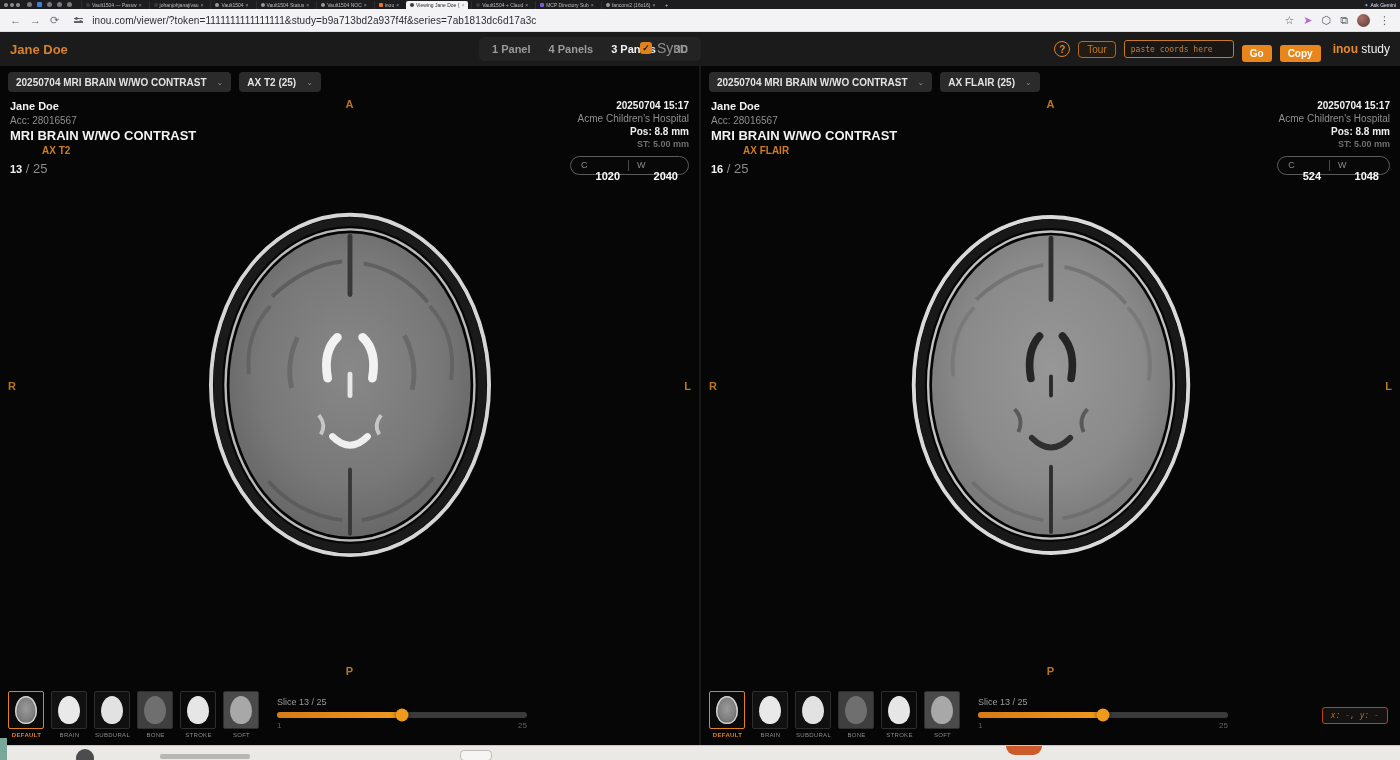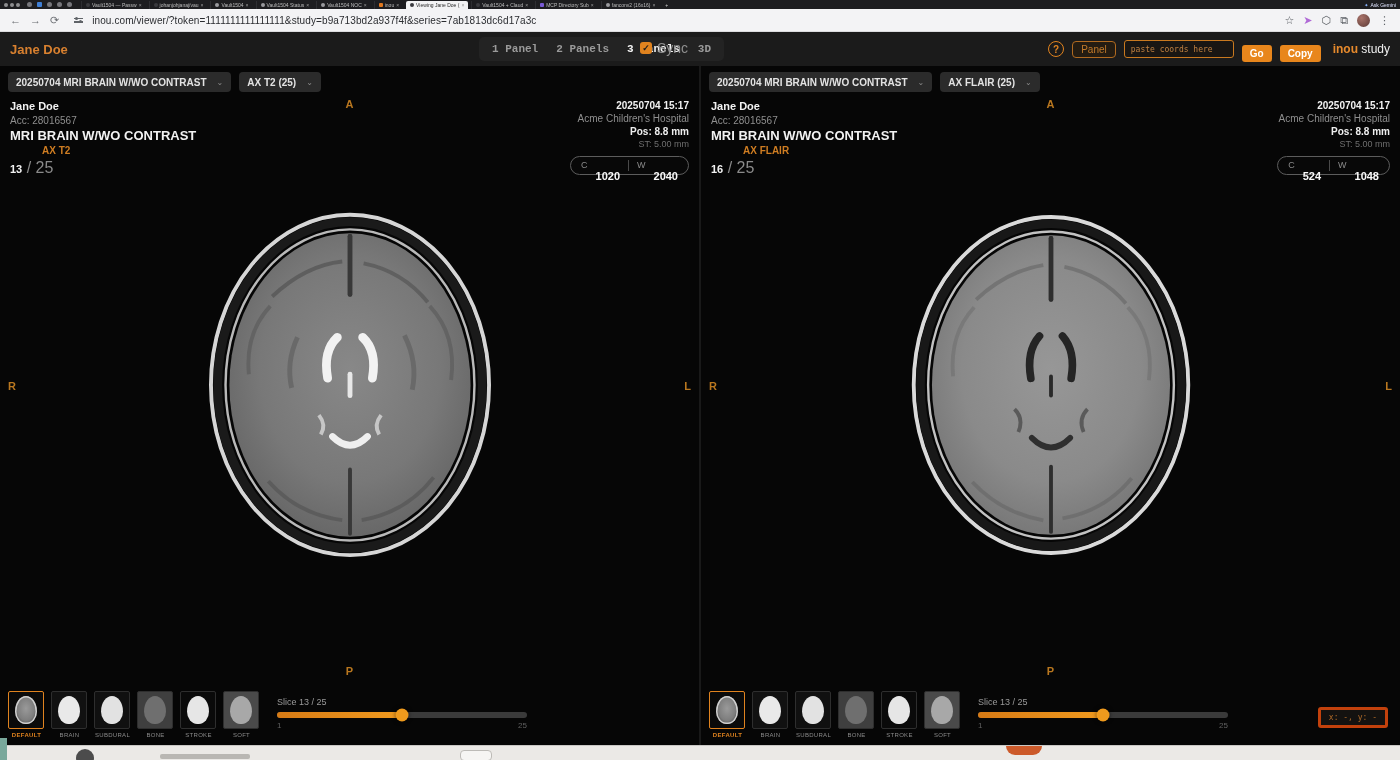--- a/index.html
+++ b/index.html
@@ -38,21 +38,21 @@
   .url-right { margin-left:auto; display:flex; align-items:center; gap:9px; color:#5f6368; font-size:11px; }
   .url-right .share { color:#b06ad6; }
   .avatar { width:13px; height:13px; border-radius:50%; background:radial-gradient(circle at 35% 30%, #a9736a, #5c3a36); }
 
   
   .app { position:absolute; top:32px; left:0; right:0; bottom:15px; display:flex; flex-direction:column; background:#0a0a0a; }
   .app-header { height:34px; background:#1b1b1b; position:relative; display:flex; align-items:center; flex:none; }
   .patient-title { color:#d8802f; font-weight:bold; font-size:13px; margin-left:10px; }
 
   .panel-group { position:absolute; left:479px; top:5px; height:24px; display:flex; align-items:center; background:#232323; border-radius:5px; padding:0 4px; }
-  .pg-btn { font-size:11px; font-weight:bold; color:#9a9a9a; padding:0 9px; line-height:24px; cursor:pointer;font-family:Liberation Mono, monospace; }
+  .pg-btn { font-size:11px; font-weight:bold; color:#9a9a9a; padding:0 9px; line-height:24px; cursor:pointer; }
   .pg-btn.active { color:#f2f2f2; }
   .sync-wrap { position:absolute; left:640px; top:8px; display:flex; align-items:center; gap:5px; }
   .sync-box { width:12px; height:12px; border-radius:3px; background:#e0831f; color:#1b1b1b; font-size:9px; font-weight:bold; display:flex; align-items:center; justify-content:center; line-height:1; }
   .sync-label { font-size:14px; color:#8f8f8f; }
 
   .header-right { margin-left:auto; display:flex; align-items:center; gap:8px; margin-right:10px; }
   .help-circle { width:16px; height:16px; border-radius:50%; border:1.5px solid #e0831f; color:#e0831f; font-size:10px; font-weight:bold; display:flex; align-items:center; justify-content:center; }
   .tour-btn { border:1px solid #b06a20; color:#c27a2a; background:#241c12; font-size:10px; border-radius:4px; padding:2px 8px; }
   .coords-input { width:110px; height:18px; background:#191613; border:1px solid #c9791f; border-radius:3px; color:#e8b27a; font-family:"DejaVu Sans Mono", monospace; font-size:8px; padding:0 6px; outline:none; }
   .coords-input::placeholder { color:#c08040; }
@@ -71,24 +71,24 @@
   .image-area { flex:1; position:relative; min-height:0; }
   .mri { position:absolute; top:50%; left:50%; transform:translate(-50%,-52%); }
 
   .meta-tl { position:absolute; top:5px; left:10px; line-height:1.32; }
   .meta-tr { position:absolute; top:5px; right:10px; text-align:right; line-height:1.32; }
   .m-name { color:#f2f2f2; font-weight:bold; font-size:11px; }
   .m-gray { color:#8f8f8f; font-size:10px; }
   .m-study { color:#f2f2f2; font-weight:bold; font-size:13px; }
   .m-series { color:#cf7d22; font-weight:bold; font-size:10px;margin-left:32px; }
   .m-slice b { color:#f2f2f2; font-size:11px; }
-  .m-slice span { color:#8a8a8a; font-size:16px; }
+  .m-slice span { color:#8a8a8a; font-size:13px; }
   .m-dt { color:#f2f2f2; font-weight:bold; font-size:10px; }
   .m-pos { color:#eee; font-weight:bold; font-size:10px; }
-  .m-st { color:#6f6f6f; font-size:9px; }
+  .m-st { color:#6f6f6f; font-size:9px;font-weight:bold; }
 
   .cw-pill { display:inline-flex; align-items:center; margin-top:6px; border:1px solid #5c5c5c; border-radius:10px; height:19px; padding:0 10px; gap:8px; background:rgba(10,10,10,.6); }
   .cw-pill .lbl { color:#8a8a8a; font-size:9px; }
   .cw-pill .val { color:#fafafa; font-weight:bold; font-size:11px;margin-top:20px; }
   .cw-pill .sep { width:1px; height:11px; background:#4a4a4a; }
 
   .orient { position:absolute; color:#b9771f; font-weight:bold; font-size:11px; }
   .orient.a { top:4px; left:50%; transform:translateX(-50%); }
   .orient.p { bottom:12px; left:50%; transform:translateX(-50%); }
   .orient.r { left:8px; top:48%; }
@@ -110,21 +110,21 @@
   .t-stroke  .timg { background:#0a0a0a;}  .t-stroke .blob { background:#e6e6e6; }
   .t-soft    .timg { background:#4a4a4a;}  .t-soft .blob { background:#a8a8a8; }
 
   .slider-block { position:absolute; left:277px; top:8px; width:250px; }
   .slider-label { font-size:9px; color:#9a9a9a; margin-bottom:5px; }
   .slider-track { position:relative; height:6px; border-radius:3px; background:#3a3a3a; }
   .slider-fill { position:absolute; left:0; top:0; bottom:0; width:50%; border-radius:3px; background:linear-gradient(90deg,#d67a15,#f09a1e); }
   .slider-knob { position:absolute; left:50%; top:50%; transform:translate(-50%,-50%); width:13px; height:13px; border-radius:50%; background:#ef9a1d; box-shadow:0 0 4px rgba(0,0,0,.6); }
   .slider-minmax { display:flex; justify-content:space-between; font-size:8px; color:#606060; margin-top:3px; }
 
-  .coord-chip { position:absolute; right:12px; top:18px; border:3px solid #c2410c; background:#141210; border-radius:3px; padding:3px 8px; font-family:"DejaVu Sans Mono", monospace; font-size:8px; color:#b06a28; }
+  .coord-chip { position:absolute; right:12px; top:18px; border:1px solid #c2410c; background:#141210; border-radius:3px; padding:3px 8px; font-family:"DejaVu Sans Mono", monospace; font-size:8px; color:#b06a28;font-style:italic; }
 
   
   .behind { position:absolute; left:0; right:0; bottom:0; height:15px; background:#ebe9e6; border-top:1px solid #c9c7c4; }
   .behind .teal { position:absolute; left:0; top:-8px; width:7px; height:23px; background:#79a89b; }
   .behind .bcircle { position:absolute; left:76px; top:3px; width:18px; height:18px; border-radius:50%; background:#4c4c4c; }
   .behind .bsmudge { position:absolute; left:160px; top:8px; width:90px; height:5px; background:#b9b7b3; border-radius:2px; }
   .behind .bbtn { position:absolute; left:460px; top:4px; width:32px; height:11px; border:1px solid #bdbbb7; border-radius:4px; background:#f6f5f3; }
   .behind .orange-bump { position:absolute; left:1006px; top:0px; width:36px; height:9px; border-radius:0 0 18px 18px; background:#cc5a2a; }
 </style>
 </head>
@@ -219,33 +219,33 @@
   </div>
 </div>
 
 <div class="app">
 
   <div class="app-header">
     <span class="patient-title">Jane Doe</span>
 
     <div class="panel-group">
       <span class="pg-btn">1 Panel</span>
-      <span class="pg-btn">2 Panels</span>
+      <span class="pg-btn">4 Panels</span>
       <span class="pg-btn active">3 Panels</span>
       <span class="pg-btn">3D</span>
     </div>
 
     <div class="sync-wrap">
       <span class="sync-box">✓</span>
       <span class="sync-label">Sync</span>
     </div>
 
     <div class="header-right">
       <span class="help-circle">?</span>
-      <button class="tour-btn">Panel</button>
+      <button class="tour-btn">Tour</button>
       <input class="coords-input" placeholder="paste coords here" style="">
       <button class="btn-solid">Go</button>
       <button class="btn-solid">Copy</button>
       <span class="brand"><b>inou</b> <span>study</span></span>
     </div>
   </div>
 
   <div class="viewer">
 
     <div class="panel">

